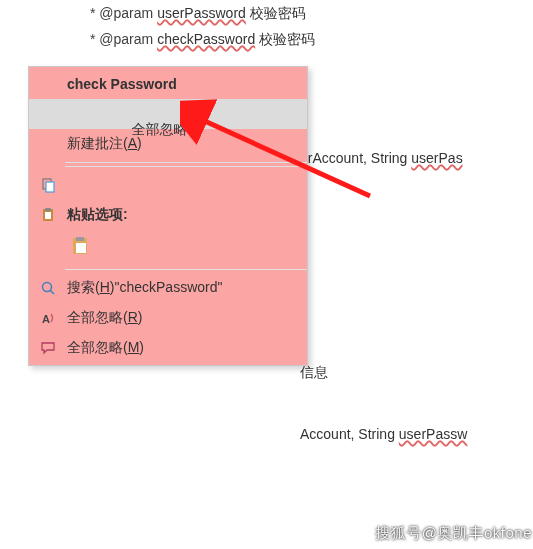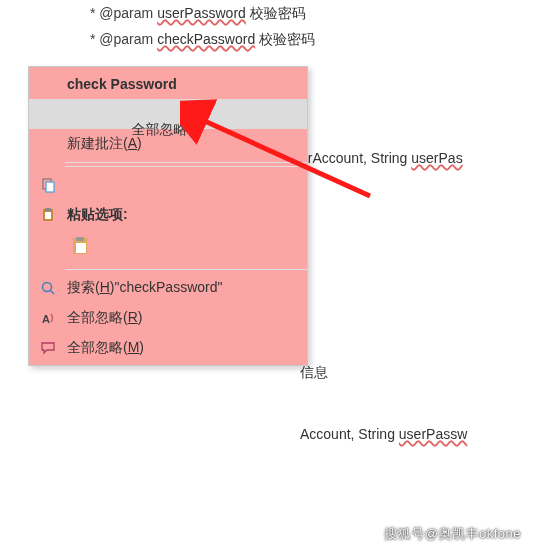--- a/index.html
+++ b/index.html
@@ -82,23 +82,23 @@
   }
   .red-arrow {
     position: absolute;
     left: 180px;
     top: 96px;
     z-index: 20;
     pointer-events: none;
   }
   .watermark {
     position: absolute;
-    right: 12px;
+    right: 1px;
     bottom: 6px;
-    font-size: 13px;
+    font-size: 15px;
     color: rgba(255,255,255,0.95);
     text-shadow: 0 0 3px rgba(0,0,0,0.6), 0 0 2px rgba(0,0,0,0.8);
     letter-spacing: 0.5px;
     z-index: 30;
   }
 </style>
 </head>
 <body>
 
 <div class="doc-line">

